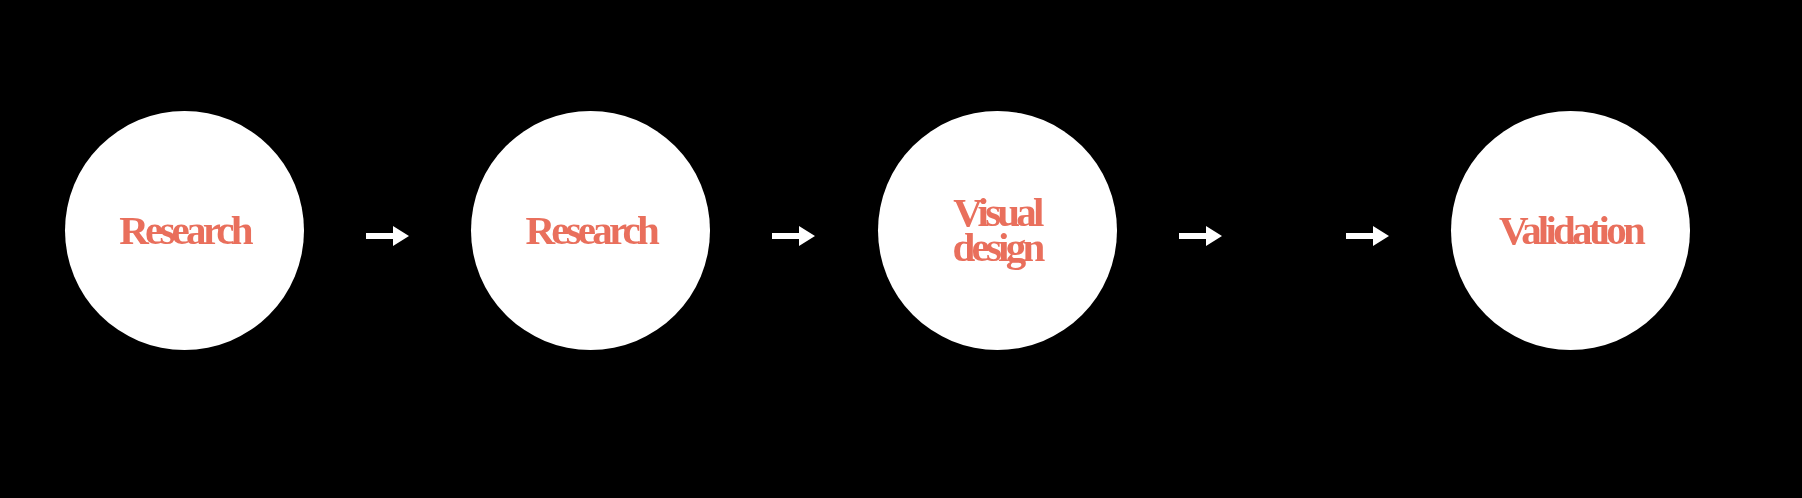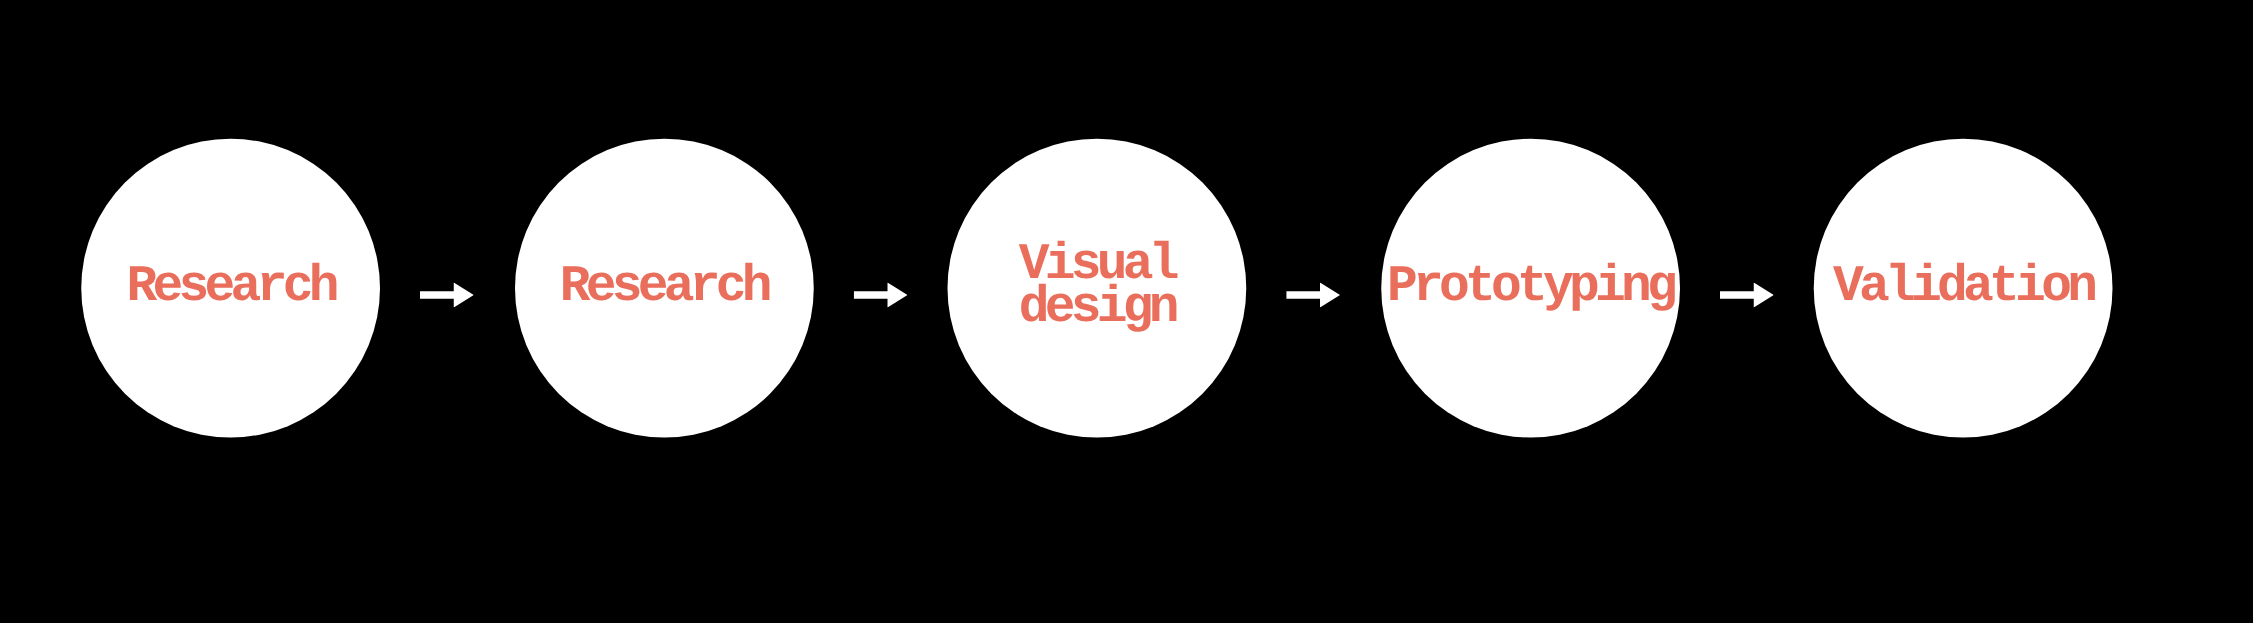--- a/index.html
+++ b/index.html
@@ -9,21 +9,21 @@
     --arrow-color:#FFFFFF;
   }
   *{margin:0;padding:0;box-sizing:border-box;}
   html,body{background:var(--bg);}
   .canvas{
     position:relative;
     width:1802px;
     height:442px;
     background:var(--bg);
     overflow:hidden;
-    font-family:Liberation Mono, monospace;
+    font-family:Liberation Serif, serif;
   }
   .flow-row{
     position:absolute;
     left:65px;
     top:110px;
     width:1625px;
     height:240px;
     display:flex;
     align-items:center;
     justify-content:space-between;
@@ -87,23 +87,20 @@
       <span class="node-label">Visual
 design</span>
     </div>
 
     <span class="connector">
       <svg class="arrow-svg" width="43" height="20" viewBox="0 0 43 20" aria-hidden="true">
         <path class="arrow-shape" d="M0 7 H27 V0 L43 10 L27 20 V13 H0 Z"></path>
       </svg>
     </span>
 
-    <div class="node">
-      <span class="node-label">Prototyping</span>
-    </div>
 
     <span class="connector">
       <svg class="arrow-svg" width="43" height="20" viewBox="0 0 43 20" aria-hidden="true">
         <path class="arrow-shape" d="M0 7 H27 V0 L43 10 L27 20 V13 H0 Z"></path>
       </svg>
     </span>
 
     <div class="node">
       <span class="node-label">Validation</span>
     </div>

